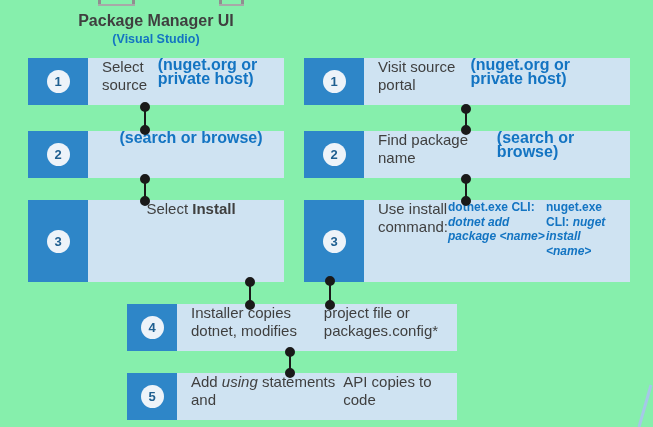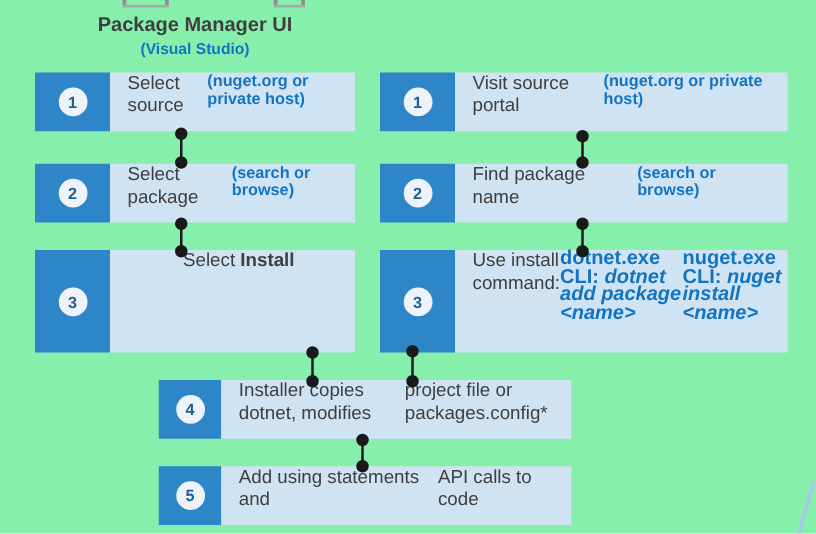--- a/index.html
+++ b/index.html
@@ -14,25 +14,25 @@
   .badge-cell{flex:none;background:#2e86c8;display:flex;align-items:center;justify-content:center;}
   .badge-circle{
     width:23px;height:23px;border-radius:50%;background:#edf3f9;color:#205f90;
     font-size:13px;font-weight:bold;display:flex;align-items:center;justify-content:center;
   }
   .content-cell{
     flex:1;background:#cfe3f2;display:flex;flex-direction:row;justify-content:center;
     padding-left:14px;padding-right:4px;
   }
   .box-title{font-size:15px;color:#3f3f3f;line-height:18px;}
-  .box-sub{font-size:13px;font-weight:bold;color:#1374c2;line-height:14px;}
-  .cmd-line{font-size:16px;font-weight:bold;color:#1374c2;line-height:14.5px;}
+  .box-sub{font-size:16px;font-weight:bold;color:#1374c2;line-height:14px;}
+  .cmd-line{font-size:12px;font-weight:bold;color:#1374c2;line-height:14.5px;}
   .cmd-italic{font-style:italic;}
   .bold{font-weight:bold;}
-  .italic{}
+  .italic{font-style:italic;}
   .connector-layer{position:absolute;left:0;top:0;pointer-events:none;}
   .crop-artifact{position:absolute;top:0;height:4px;border-bottom:2px solid #a8a8a8;}
   .crop-artifact:before,.crop-artifact:after{
     content:"";position:absolute;bottom:0;width:3px;height:4px;background:#8f8f8f;
   }
   .crop-artifact:before{left:0;}
   .crop-artifact:after{right:0;}
 </style>
 </head>
 <body>
@@ -55,21 +55,20 @@
       <div class="box-title">Select source</div>
       <div class="box-sub">(nuget.org or private host)</div>
     </div>
   </div>
 
   <div class="flow-box" style="left:28px;top:131px;width:256px;height:47px;">
     <div class="badge-cell" style="width:60px;">
       <div class="badge-circle">2</div>
     </div>
     <div class="content-cell">
-      <div class="box-title">Select package</div>
       <div class="box-sub">(search or browse)</div>
     </div>
   </div>
 
   <div class="flow-box" style="left:28px;top:200px;width:256px;height:82px;">
     <div class="badge-cell" style="width:60px;">
       <div class="badge-circle">3</div>
     </div>
     <div class="content-cell">
       <div class="box-title"><span>Select </span><span class="bold">Install</span></div>
@@ -116,21 +115,21 @@
       <div class="box-title">project file or packages.config*</div>
     </div>
   </div>
 
   <div class="flow-box" style="left:127px;top:373px;width:330px;height:47px;">
     <div class="badge-cell" style="width:50px;">
       <div class="badge-circle">5</div>
     </div>
     <div class="content-cell">
       <div class="box-title"><span>Add </span><span class="italic">using</span><span> statements and</span></div>
-      <div class="box-title">API calls to code</div>
+      <div class="box-title">API copies to code</div>
     </div>
   </div>
 
   <svg class="connector-layer" width="653" height="427" viewBox="0 0 653 427">
     <g stroke="#1a1a1a" stroke-width="2" fill="#1a1a1a">
       <g>
           <line x1="145" y1="107" x2="145" y2="130"></line>
           <circle cx="145" cy="107" r="4"></circle>
           <circle cx="145" cy="130" r="4"></circle>
         </g>

